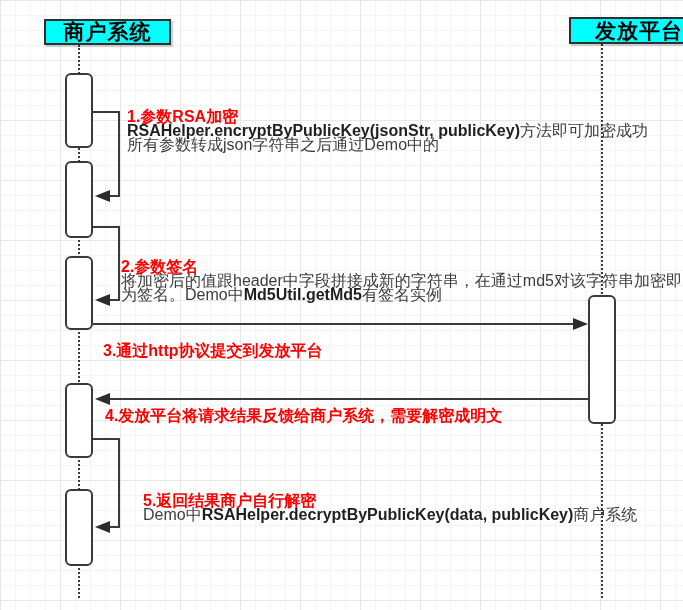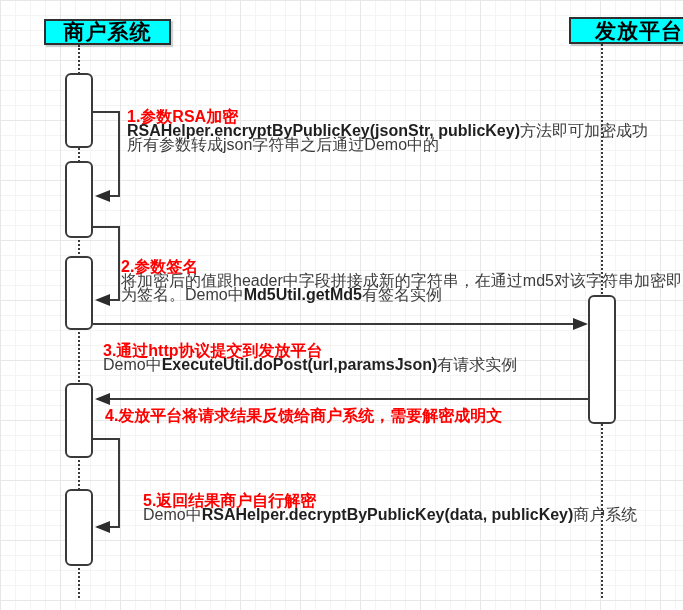--- a/index.html
+++ b/index.html
@@ -113,21 +113,20 @@
   </div>
 
   <div class="note" id="note-2">
     <span class="title">2.参数签名</span>
     <div><span>将加密后的值跟header中字段拼接成新的字符串，在通过md5对该字符串加密即</span></div>
     <div><span>为签名。Demo中</span><b>Md5Util.getMd5</b><span>有签名实例</span></div>
   </div>
 
   <div class="note" id="note-3">
     <span class="title">3.通过http协议提交到发放平台</span>
-    <div><span>Demo中</span><b>ExecuteUtil.doPost(url,paramsJson)</b><span>有请求实例</span></div>
   </div>
 
   <div class="note" id="note-4">
     <span class="title">4.发放平台将请求结果反馈给商户系统，需要解密成明文</span>
   </div>
 
   <div class="note" id="note-5">
     <span class="title">5.返回结果商户自行解密</span>
     <div><span>Demo中</span><b>RSAHelper.decryptByPublicKey(data, publicKey)</b><span>商户系统</span></div>
   </div>

